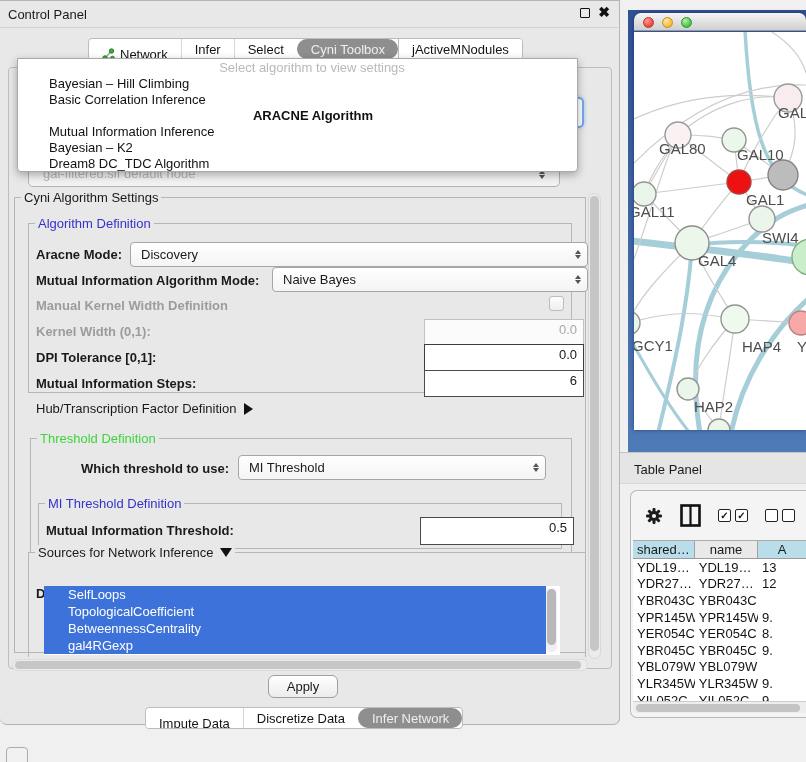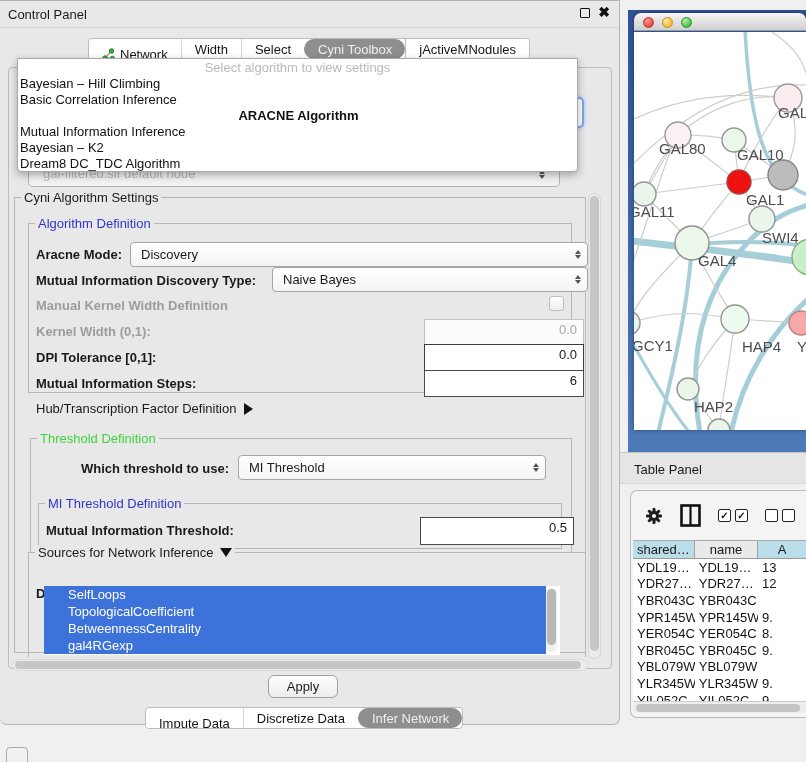--- a/index.html
+++ b/index.html
@@ -23,21 +23,21 @@
   .seg:first-child{border-left:none;margin-top:11px;}
   .seg.sel{background:#8e8e8e;color:#efefef;border-left-color:#8e8e8e;border-radius:10px;}
   .seg.sel + .seg{border-left-color:#bcbcbc;}
   .tabicon{display:inline-flex;margin-right:5px;}
 
   #toptabs{left:88px;top:37px;}
   #bottomtabs{left:145px;top:706px;}
 
   
   #popup{left:17px;top:57px;width:561px;height:114px;background:#fff;border:1px solid #a9a9a9;
-    border-radius:0 0 4px 4px;box-shadow:0 3px 9px rgba(0,0,0,.3);z-index:30;}
+    border-radius:0 0 4px 4px;box-shadow:0 3px 9px rgba(0,0,0,.3);z-index:30;padding-left:29px;}
   .popup-ph{height:16px;text-align:center;color:#b9b9b9;padding-top:1px;}
   .pitem{height:16px;line-height:16px;padding-left:2px;color:#111;}
   .pitem.b{font-weight:bold;text-align:center;}
 
   
   #outerbox{left:8px;top:66px;width:604px;height:602px;border:1px solid #bdbdbd;border-radius:4px;
     background:#e8e8e8;z-index:1;}
   #ghostcombo{left:28px;top:160px;width:532px;height:26px;background:#f2f2f2;border:1px solid #b3b3b3;
     border-radius:5px;color:#b5b5b5;line-height:24px;padding:0 14px;z-index:2;display:flex;align-items:center;}
   #focuscombo{left:558px;top:96px;width:26px;height:31px;background:#fff;border:2px solid #74a7ec;
@@ -143,21 +143,21 @@
               <line x1="3" y1="10" x2="9.5" y2="3" stroke="#9a9a9a" stroke-width="1.2"></line>
               <line x1="3" y1="10" x2="10.5" y2="10" stroke="#9a9a9a" stroke-width="1.2"></line>
               <circle cx="3" cy="10" r="2.2" fill="#3fae3f" stroke="#2c7d2c"></circle>
               <circle cx="9.5" cy="3" r="2.2" fill="#3fae3f" stroke="#2c7d2c"></circle>
               <circle cx="10.5" cy="10" r="1.8" fill="#3fae3f" stroke="#2c7d2c"></circle>
             </svg>
           </span>
           <span>Network</span>
         </div>
         <div class="seg">
-          <span>Width</span>
+          <span>Infer</span>
         </div>
         <div class="seg">
           <span>Select</span>
         </div>
         <div class="seg sel">
           <span>Cyni Toolbox</span>
         </div>
         <div class="seg">
           <span>jActiveMNodules</span>
         </div>
@@ -193,21 +193,21 @@
 
     <span class="lbl" style="left:36px;top:246px;">Aracne Mode:</span>
     <div class="combo" style="left:130px;top:241px;width:440px;height:23px;">
       <span>Discovery</span>
       <span class="spin">
           <i class="up"></i>
           <i class="dn"></i>
         </span>
     </div>
 
-    <span class="lbl" style="left:36px;top:272px;">Mutual Information Discovery Type:</span>
+    <span class="lbl" style="left:36px;top:272px;">Mutual Information Algorithm Mode:</span>
     <div class="combo" style="left:272px;top:266px;width:298px;height:23px;">
       <span>Naive Bayes</span>
       <span class="spin">
           <i class="up"></i>
           <i class="dn"></i>
         </span>
     </div>
 
     <span class="lbl dis" style="left:36px;top:297px;">Manual Kernel Width Definition</span>
     <div class="abs" id="mkcheck"></div>

